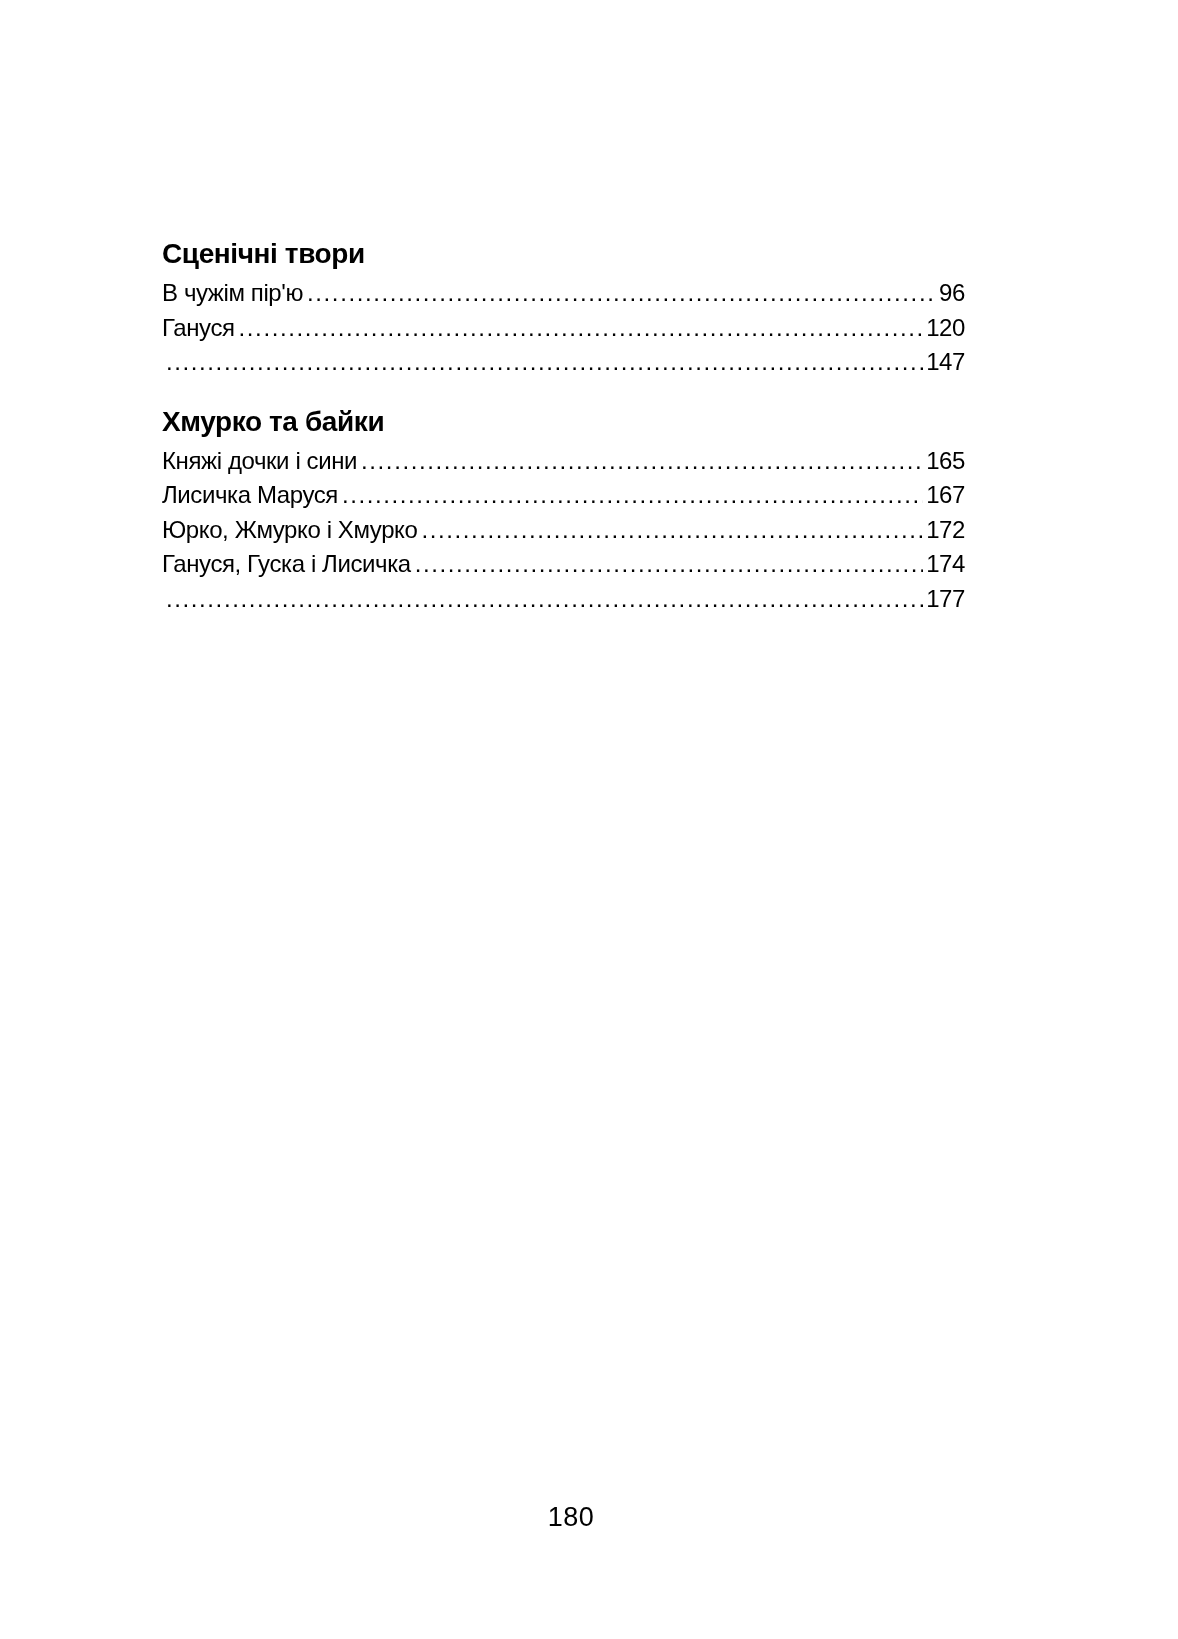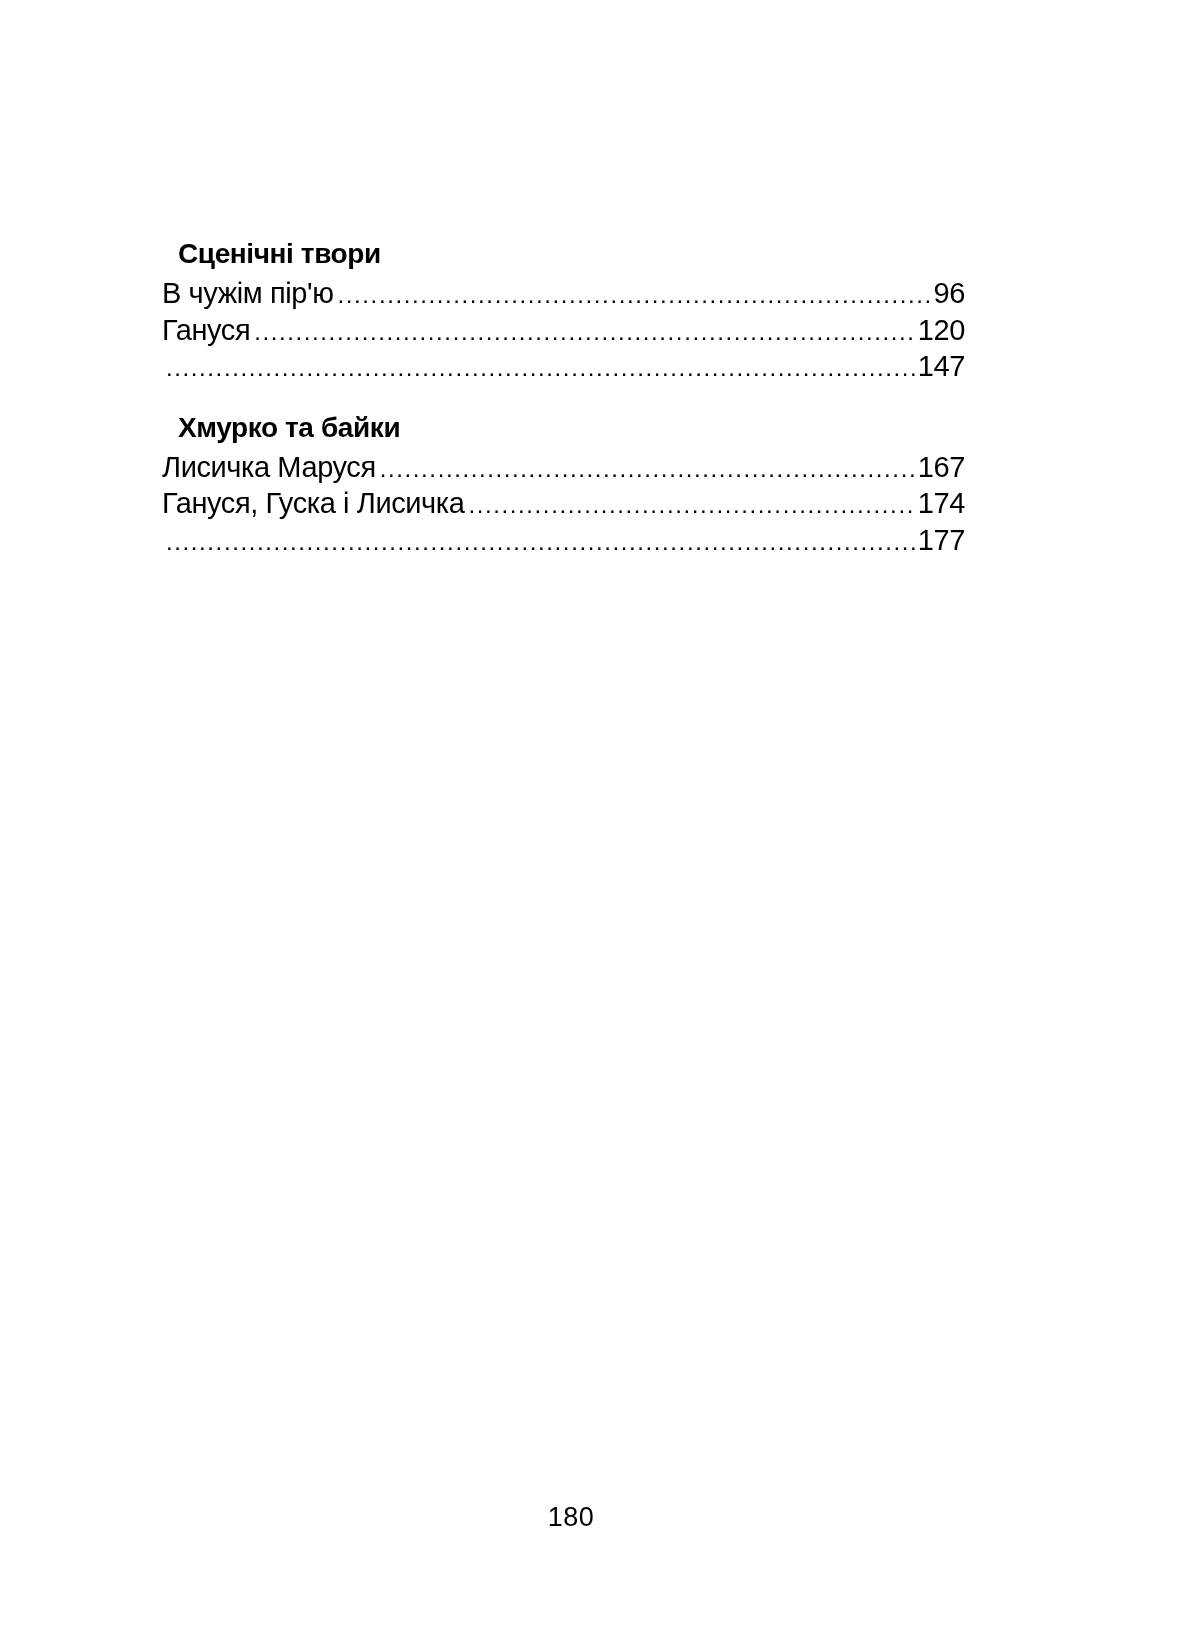--- a/index.html
+++ b/index.html
@@ -23,26 +23,26 @@
     top: 236px;
     width: 803px;
   }
   .toc-section { margin: 0; }
   .toc-section + .toc-section { margin-top: 24px; }
   .toc-heading {
     font-size: 28px;
     font-weight: 700;
     letter-spacing: -0.4px;
     line-height: 36px;
-    margin: 0 0 4px 16px;
+    margin: 0 0 4px 0;
   }
   .toc-row {
     display: flex;
     align-items: baseline;
-    font-size: 29px;
+    font-size: 24px;
     letter-spacing: -0.4px;
     line-height: 34.5px;
     justify-content: space-between;
   }
   .toc-title {
     flex: 0 0 auto;
     white-space: nowrap;
   }
   .toc-dots {
     flex: 1 1 auto;
@@ -93,27 +93,37 @@
 
       <div class="toc-row">
         <span class="toc-dots"></span>
         <span class="toc-page">147</span>
       </div>
     </div>
 
     <div class="toc-section">
       <div class="toc-heading">Хмурко та байки</div>
 
+      <div class="toc-row">
+        <span class="toc-title">Княжі дочки і сини</span>
+        <span class="toc-dots"></span>
+        <span class="toc-page">165</span>
+      </div>
 
       <div class="toc-row">
         <span class="toc-title">Лисичка Маруся</span>
         <span class="toc-dots"></span>
         <span class="toc-page">167</span>
       </div>
 
+      <div class="toc-row">
+        <span class="toc-title">Юрко, Жмурко і Хмурко</span>
+        <span class="toc-dots"></span>
+        <span class="toc-page">172</span>
+      </div>
 
 
       <div class="toc-row">
         <span class="toc-title">Гануся, Гуска і Лисичка</span>
         <span class="toc-dots"></span>
         <span class="toc-page">174</span>
       </div>
 
       <div class="toc-row">
         <span class="toc-dots"></span>

